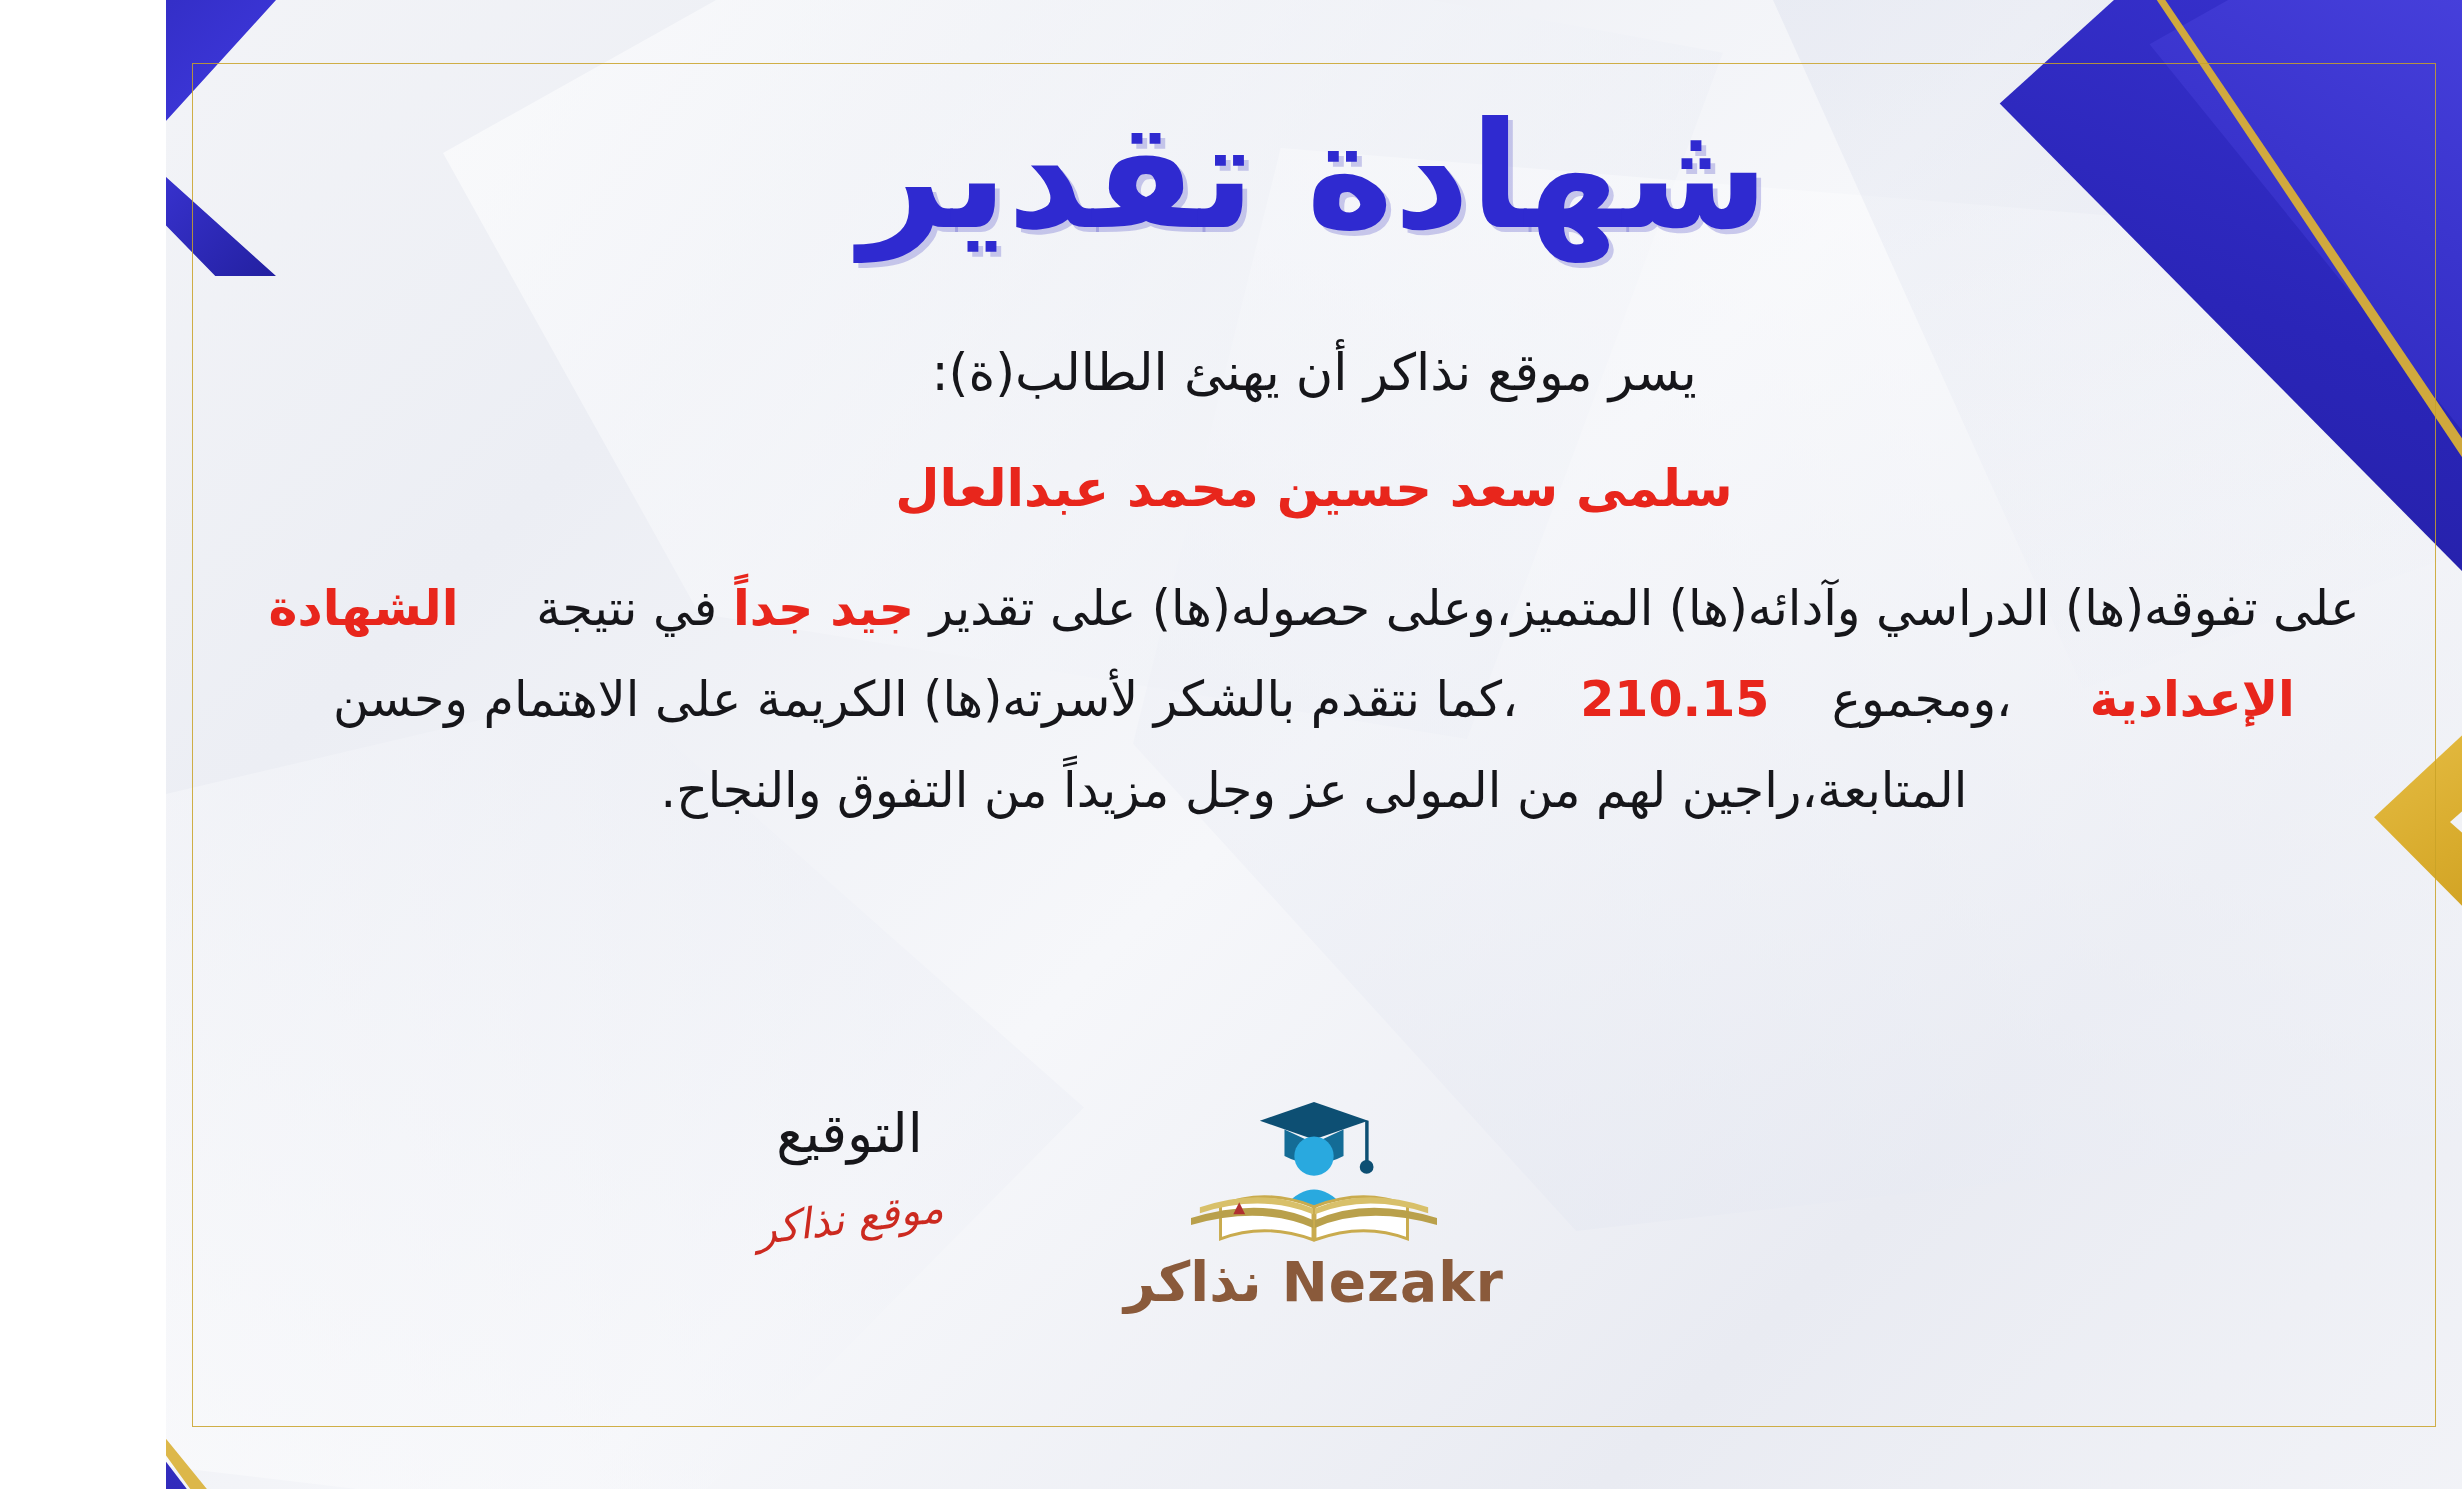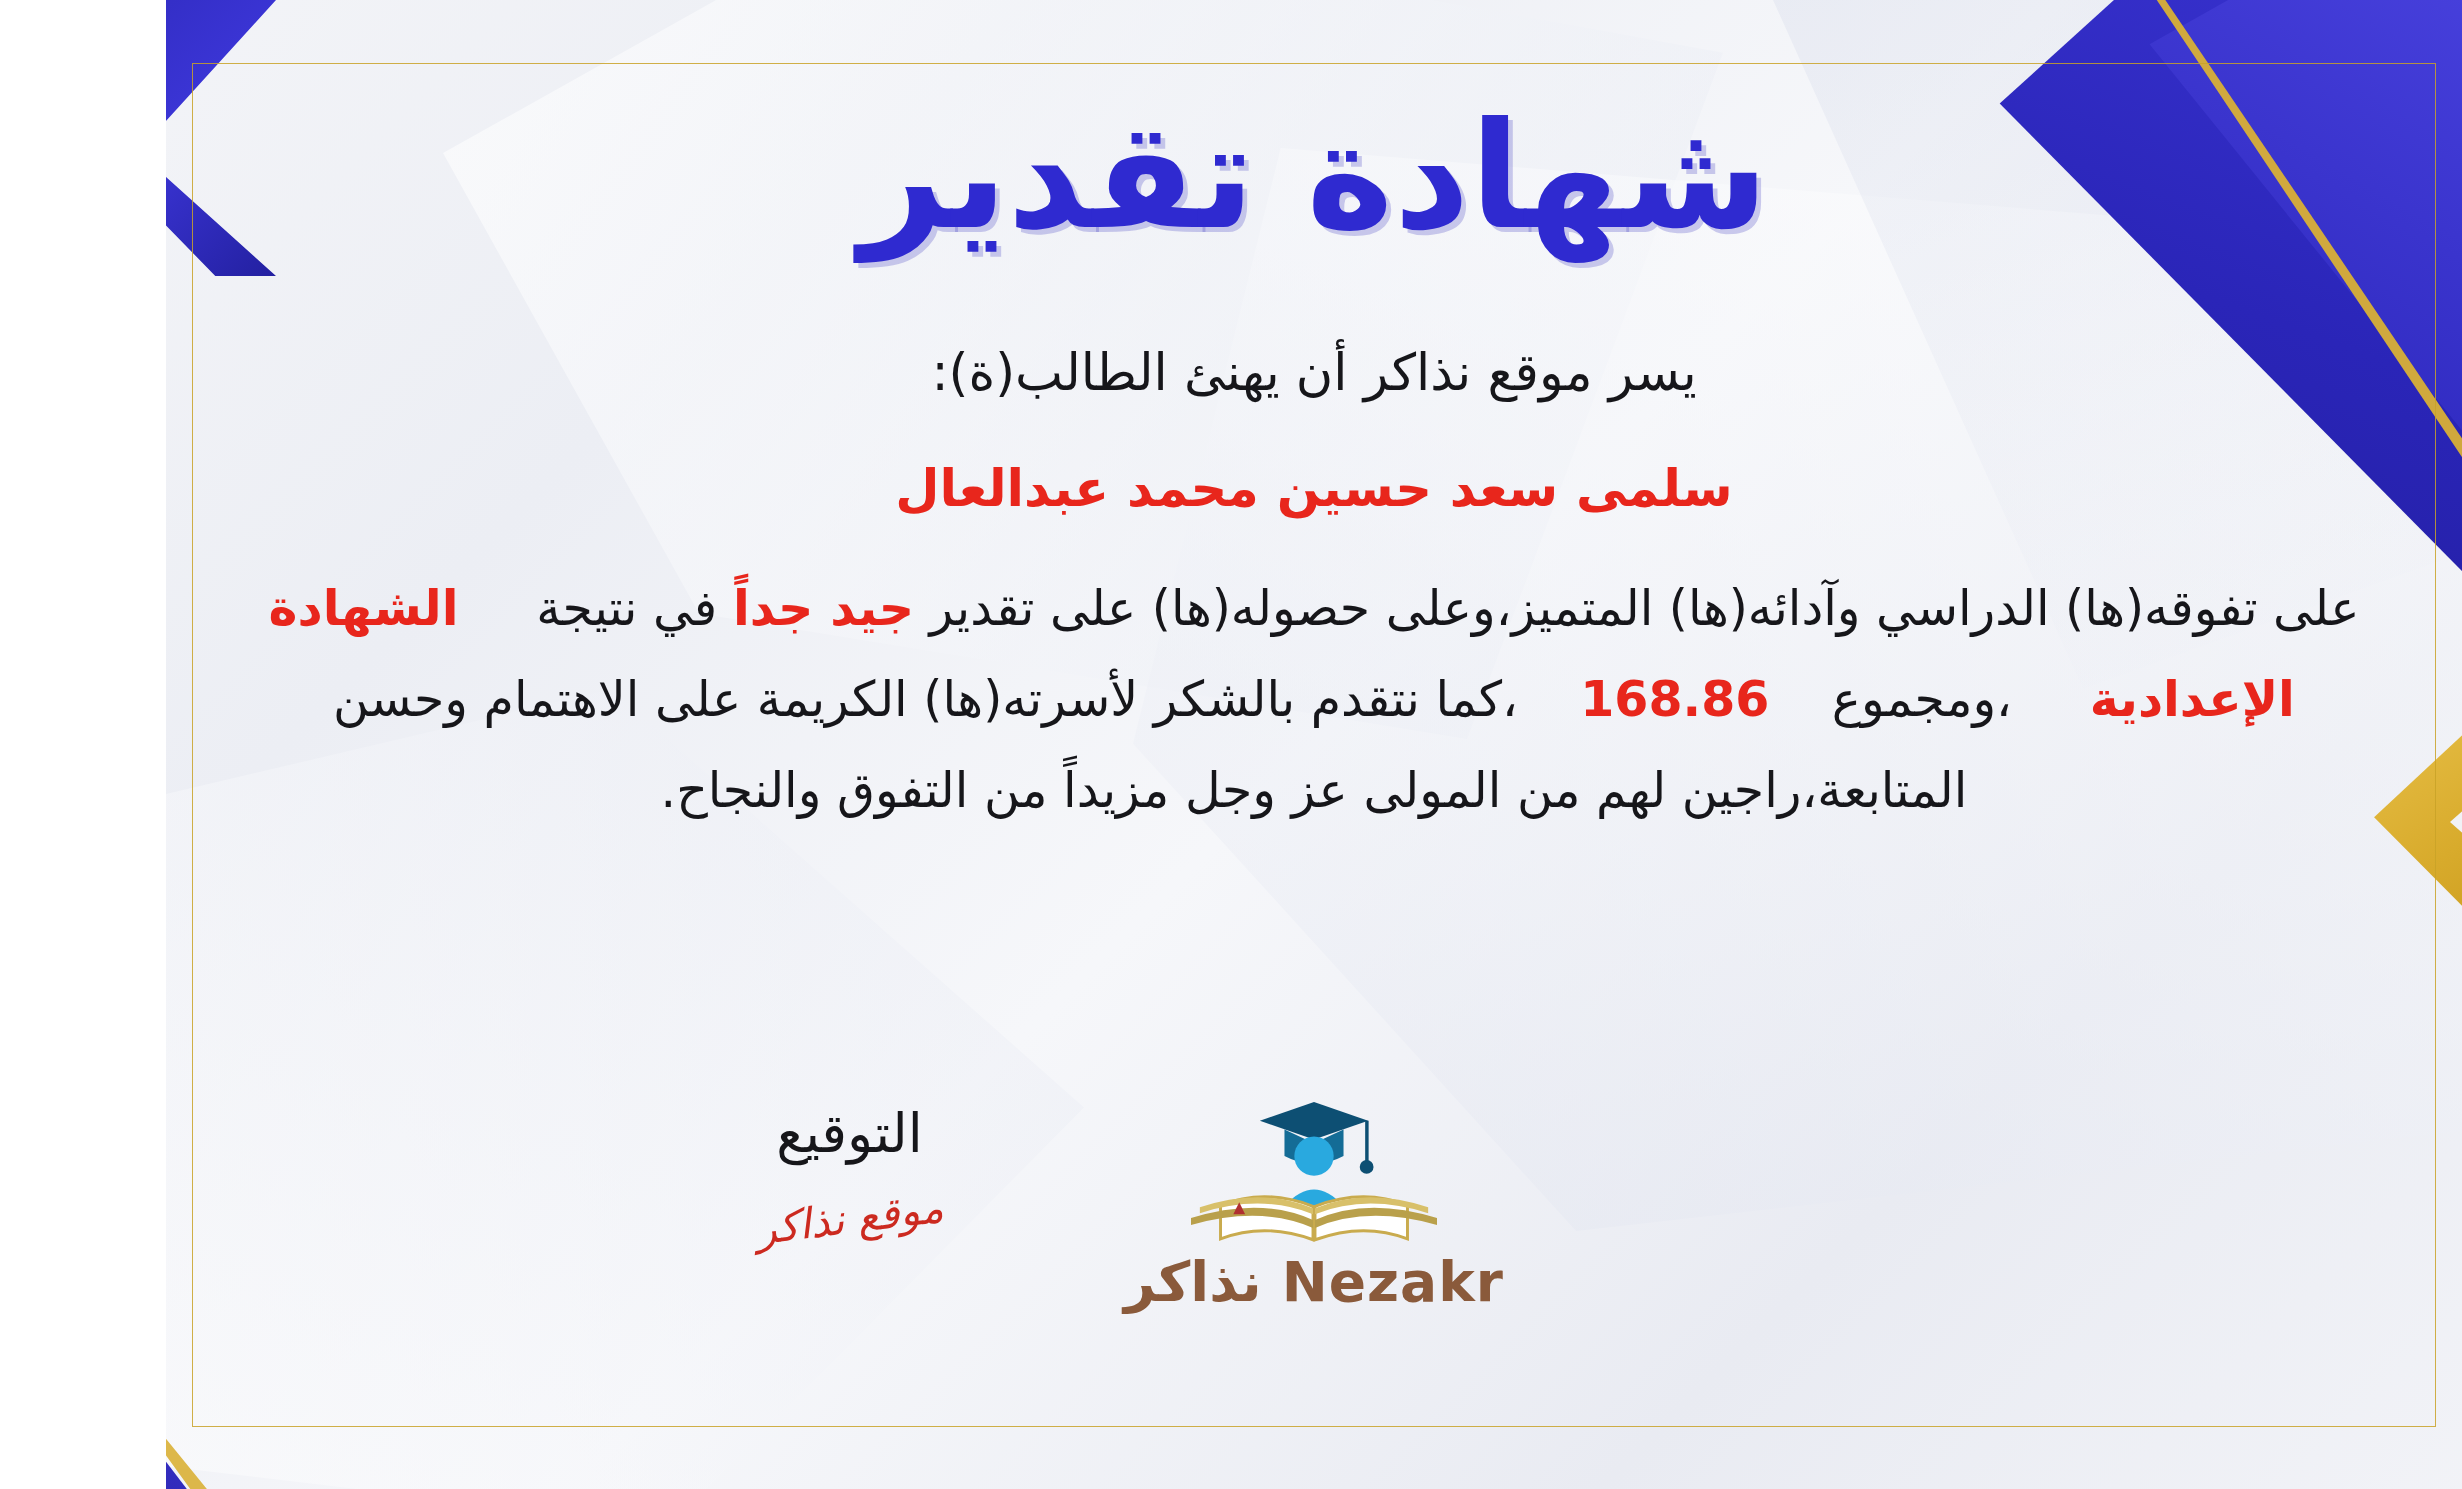--- a/index.html
+++ b/index.html
@@ -334,21 +334,21 @@
 
       <div class="paragraph">
         <span>على تفوقه(ها) الدراسي وآدائه(ها) المتميز،وعلى حصوله(ها) على تقدير</span>
         <span class="hl-red">جيد جداً</span>
         <span>في نتيجة</span>
         &nbsp;&nbsp;&nbsp;
         <span class="hl-red">الشهادة الإعدادية</span>
         &nbsp;&nbsp;&nbsp;
         <span>،ومجموع</span>
         &nbsp;&nbsp;
-        <span class="hl-red spacer-dots">168.86</span>
+        <span class="hl-red spacer-dots">210.15</span>
         &nbsp;&nbsp;
         <span>،كما نتقدم بالشكر لأسرته(ها) الكريمة على الاهتمام وحسن المتابعة،راجين لهم من المولى عز وجل مزيداً من التفوق والنجاح.</span>
       </div>
 
     </div>
 
     <div class="footer">
 
       <div class="signature">
         <div class="signature-label">التوقيع</div>

